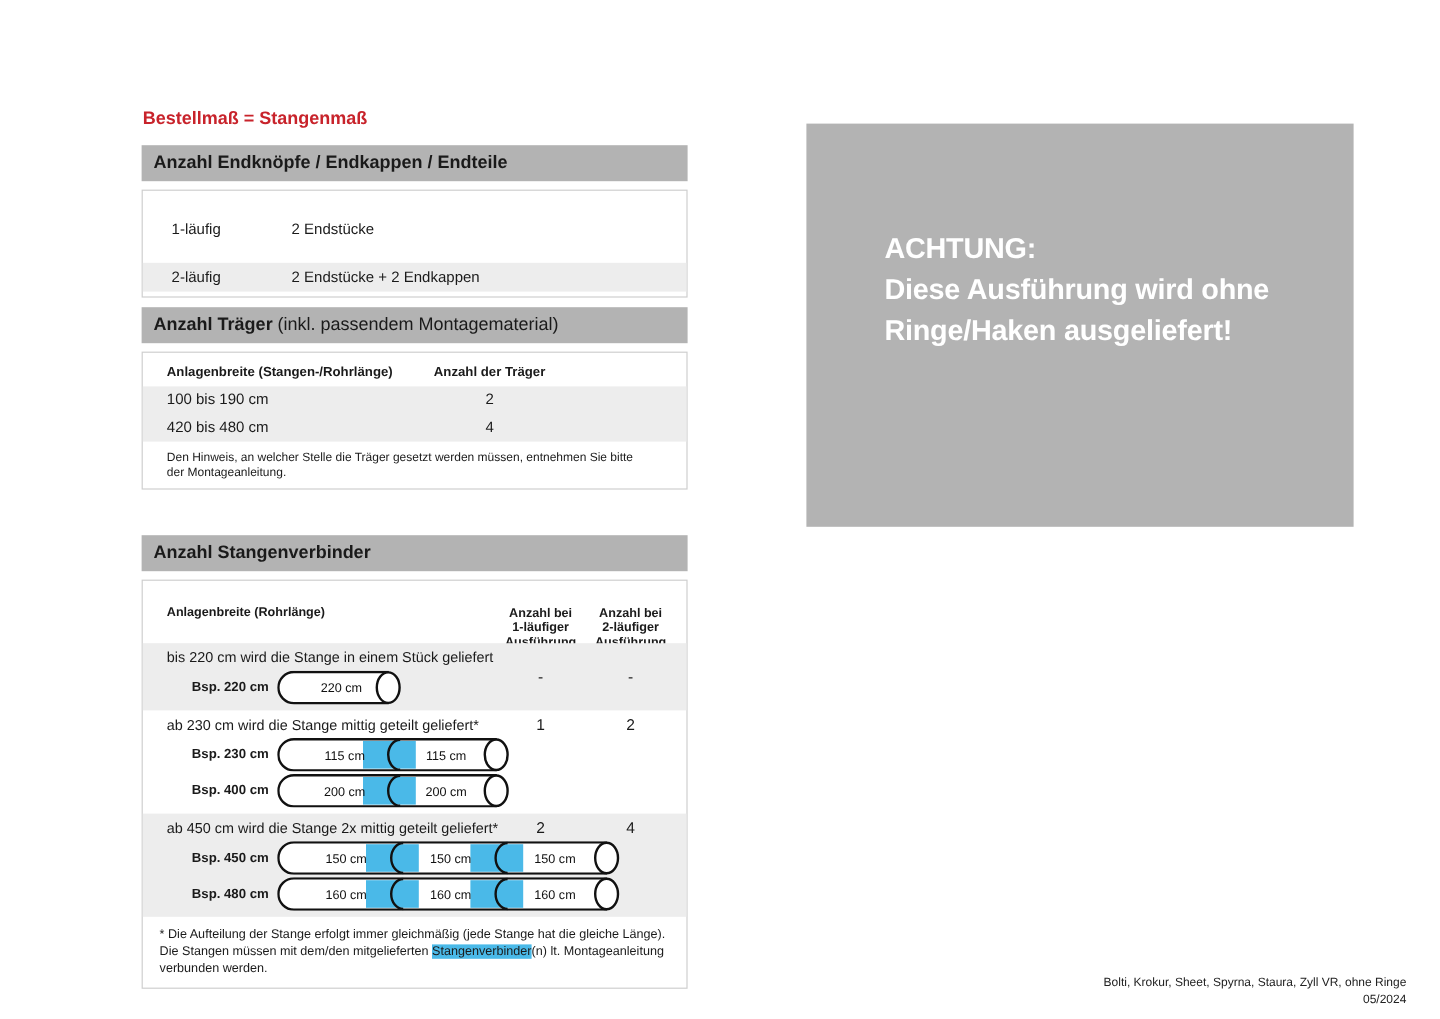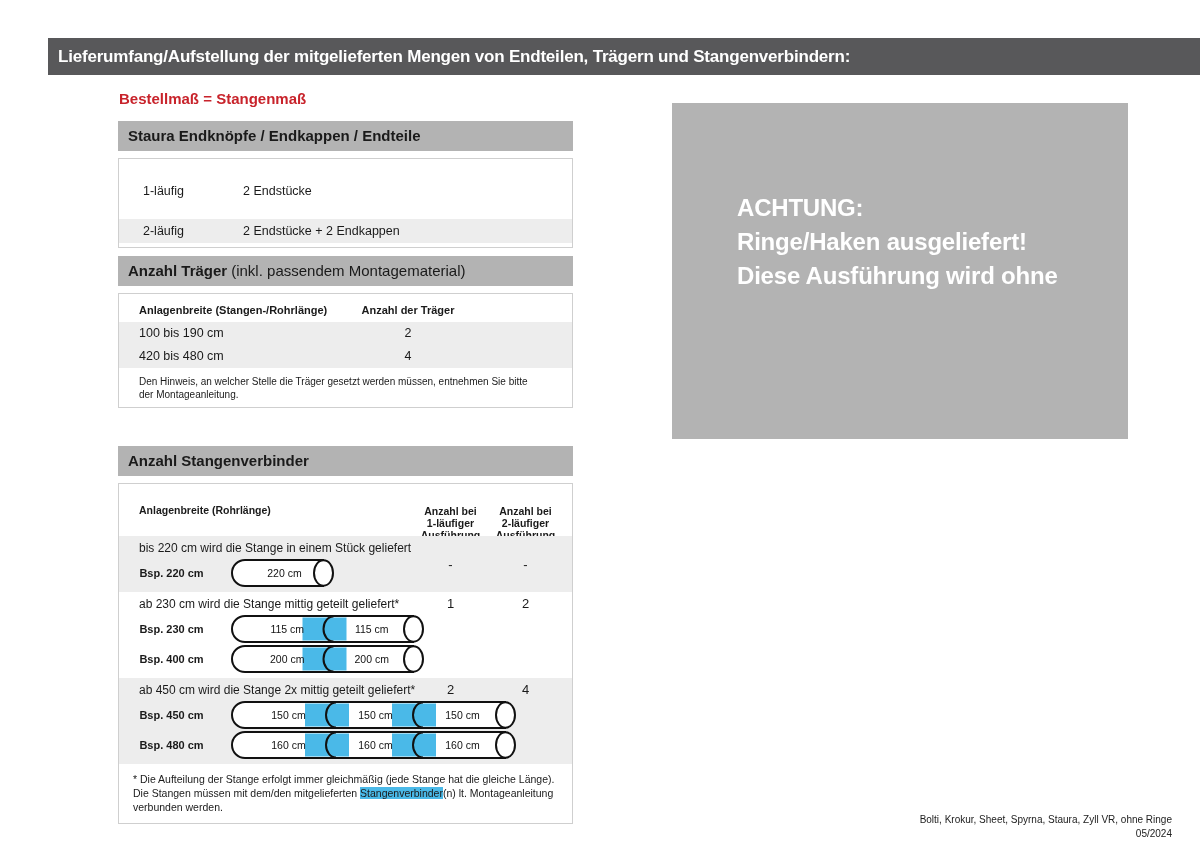--- a/index.html
+++ b/index.html
@@ -51,49 +51,46 @@
   .group { position:relative; padding:3px 0 5px; }
   .group.alt { background:var(--stripe-gray,#ededed); }
   .group .desc { margin-left:20px; font-size:12px; line-height:18px; white-space:nowrap; }
   .group .cnt { position:absolute; width:75px; text-align:center; font-size:13px; }
   .group .cnt.p1 { left:294px; } .group .cnt.p2 { left:369px; }
   .group:not(.center-counts) .cnt { top:4px; }
   .group.center-counts .cnt { top:50%; transform:translateY(-50%); }
 
   .rodrow { display:flex; align-items:center; height:29px; margin-top:1px; }
   .rodrow .rlabel { width:112px; box-sizing:border-box; padding-right:7px; flex:none;
-    text-align:center; font-weight:bold; font-size:11px; white-space:nowrap; }
+    text-align:right; font-weight:bold; font-size:11px; white-space:nowrap; }
   .rodrow svg { flex:none; display:block; }
 
   .footnote { margin:8px 14px 9px 14px; font-size:10.5px; line-height:14px; }
   .footnote .hl { background:var(--connector-blue,#4ab9e8); }
 
   
   .notice { position:absolute; left:672px; top:103px; width:456px; height:336px;
     background:var(--panel-gray,#b3b3b3); }
   .notice .inner { position:absolute; left:65px; top:88px; color:#fff; font-weight:bold;
     font-size:24px; line-height:34px; letter-spacing:-0.2px; }
 
   
   .footer { position:absolute; right:28px; top:813px; text-align:right;
     font-size:10px; line-height:14px; color:#222; }
 </style>
 </head>
 <body>
 
 <div class="page">
 
-  <header class="titlebar">
-    <span>Lieferumfang/Aufstellung der mitgelieferten Mengen von Endteilen, Trägern und Stangenverbindern:</span>
-  </header>
 
   <div class="subtitle">Bestellmaß = Stangenmaß</div>
 
   <div class="sec-header" id="sec1-header">
-    <span class="bold">Staura Endknöpfe / Endkappen / Endteile</span>
+    <span class="bold">Anzahl Endknöpfe / Endkappen / Endteile</span>
   </div>
   <div class="box" id="table1">
     <div class="t1row">
       <span class="lab">1-läufig</span>
       <span>2 Endstücke</span>
     </div>
     <div class="t1row alt">
       <span class="lab">2-läufig</span>
       <span>2 Endstücke + 2 Endkappen</span>
     </div>
@@ -210,22 +207,22 @@
     </div>
 
     <div class="footnote">
       <span>* Die Aufteilung der Stange erfolgt immer gleichmäßig (jede Stange hat die gleiche Länge). Die Stangen müssen mit dem/den mitgelieferten </span><span class="hl">Stangenverbinder</span><span>(n) lt. Montageanleitung verbunden werden.</span>
     </div>
   </div>
 
   <div class="notice">
     <div class="inner">
       <div>ACHTUNG:</div>
+      <div>Diese Ausführung wird ohne</div>
       <div>Ringe/Haken ausgeliefert!</div>
-      <div>Diese Ausführung wird ohne</div>
     </div>
   </div>
 
   <div class="footer">
     <div>Bolti, Krokur, Sheet, Spyrna, Staura, Zyll VR, ohne Ringe</div>
     <div>05/2024</div>
   </div>
 
 </div>
 

